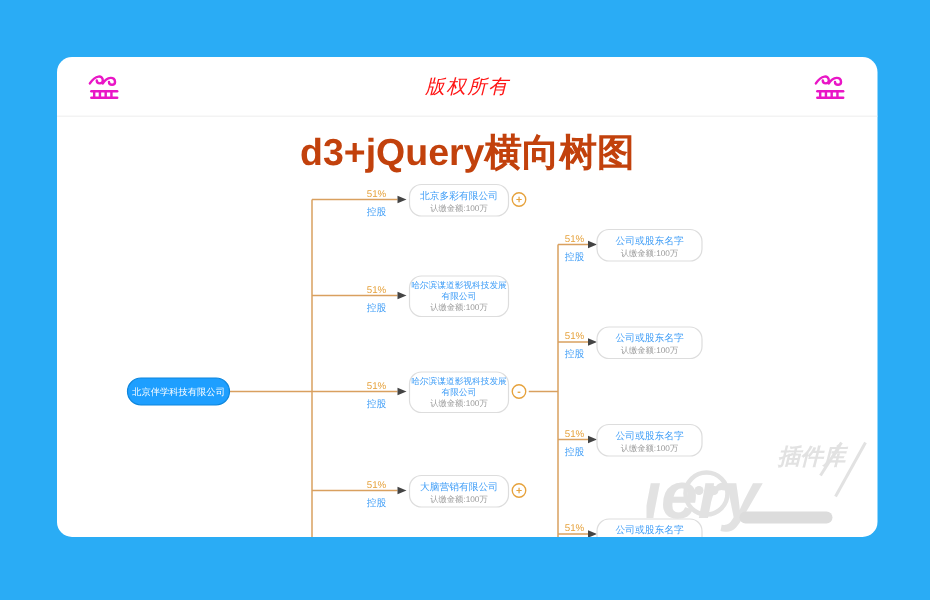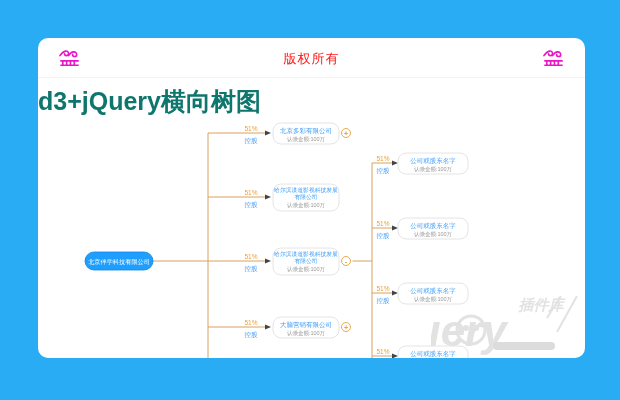--- a/index.html
+++ b/index.html
@@ -19,27 +19,27 @@
   }
   .card{
     position:absolute;left:38px;top:38px;width:547px;height:320px;
     background:#ffffff;border-radius:10px;overflow:hidden;
   }
   .card-header{
     position:relative;height:40px;line-height:40px;text-align:center;
     border-bottom:1px solid #f3f3f3;z-index:2;
   }
   .copyright{
-    font-size:13px;color:var(--c-copyright,#fe1616);letter-spacing:1px;
+    font-size:13px;color:var(--c-copyright,#fe1616);letter-spacing:1px;font-style:italic;
   }
   .wind{position:absolute;top:9px;width:23px;height:23px;}
   .wind.left{left:20px;} .wind.right{right:20px;}
   .page-title{
-    position:relative;z-index:2;text-align:left;margin-top:7px;
-    font-size:25px;font-weight:bold;color:#0f766e;
+    position:relative;z-index:2;text-align:center;margin-top:7px;
+    font-size:25px;font-weight:bold;color:#c2410c;
   }
   .tree-svg{position:absolute;left:0;top:0;width:547px;height:320px;z-index:1;}
   .lnk{stroke:var(--c-link,#d9a05f);stroke-width:1;fill:none;}
   .arr{fill:var(--c-arrow,#444);}
   .nbox{fill:#ffffff;stroke:var(--c-node_border,#ddd);stroke-width:0.8;}
   .rootbox{fill:var(--c-root_bg,#1e9fff);stroke:var(--c-root_border,#0d86dd);stroke-width:0.8;}
   text{text-anchor:middle;}
   .rt{fill:var(--c-root_text,#fff);font-size:6.2px;}
   .nt{fill:var(--c-node_title,#3e9df7);font-size:6.5px;}
   .nt2{fill:var(--c-node_title,#3e9df7);font-size:5.8px;}

